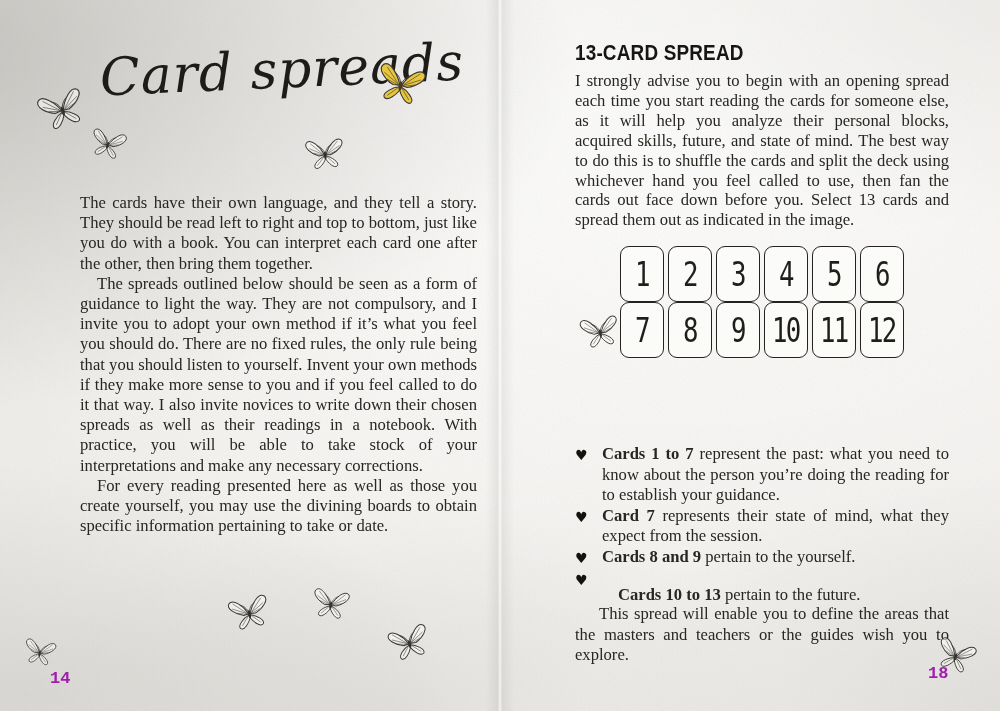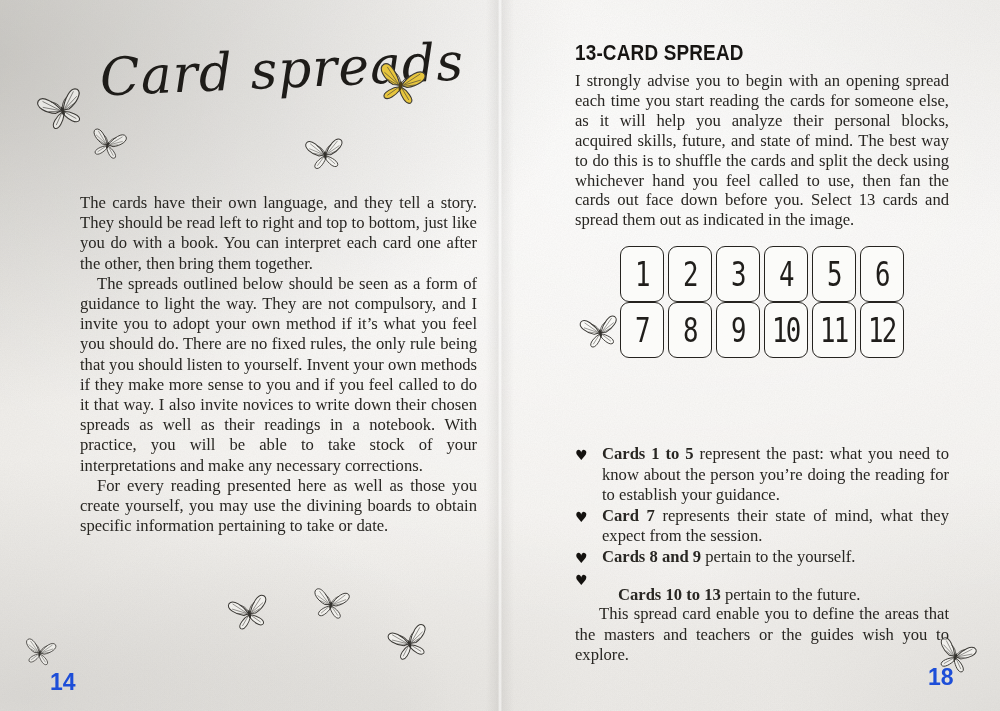--- a/index.html
+++ b/index.html
@@ -34,22 +34,22 @@
     font-size:52px;line-height:86px;text-align:center;color:#1e1c19;
     transform:rotate(-2.5deg);letter-spacing:1px;white-space:nowrap;
   }
   .left-body{
     position:absolute;left:52px;top:193px;width:397px;
     font-size:16.6px;line-height:20.2px;text-align:justify;margin-left:28px;
   }
   .left-body p{margin:0;}
   .left-body p.indent{text-indent:17px;}
   .pagenum{
-    position:absolute;font-family:Liberation Sans, sans-serif;
-    font-weight:bold;font-size:23px;color:#1d4ed8;
+    position:absolute;font-family:Liberation Mono, monospace;
+    font-weight:bold;font-size:17px;color:#a21caf;
   }
   #pagenum-left{left:50px;top:669px;}
   #pagenum-right{left:928px;top:664px;}
   
   .heading{
     position:absolute;left:575px;top:41px;
     font-family:"Liberation Sans", sans-serif;font-weight:bold;
     font-size:21.5px;letter-spacing:.2px;color:#171513;
     transform:scaleX(.88);transform-origin:left center;white-space:nowrap;
   }
@@ -209,37 +209,37 @@
         </div>
       <div class="card">
           <span>12</span>
         </div>
     </div>
   </div>
 
   <div class="bullets">
     <div class="bullet">
       <span class="heart">♥</span>
-      <p class="btxt" style="margin:0"><b>Cards 1 to 5</b><span> represent the past: what you need to know about the person you’re doing the reading for to establish your guidance.</span></p>
+      <p class="btxt" style="margin:0"><b>Cards 1 to 7</b><span> represent the past: what you need to know about the person you’re doing the reading for to establish your guidance.</span></p>
     </div>
     <div class="bullet">
       <span class="heart">♥</span>
       <p class="btxt" style="margin:0"><b>Card 7</b><span> represents their state of mind, what they expect from the session.</span></p>
     </div>
     <div class="bullet">
       <span class="heart">♥</span>
       <p class="btxt" style="margin:0"><b>Cards 8 and 9</b><span> pertain to the yourself.</span></p>
     </div>
     <div class="bullet">
       <span class="heart">♥</span>
       <p class="btxt" style="margin:16px"><b>Cards 10 to 13</b><span> pertain to the future.</span></p>
     </div>
   </div>
 
-  <p class="closing">This spread card enable you to define the areas that the masters and teachers or the guides wish you to explore.</p>
+  <p class="closing">This spread will enable you to define the areas that the masters and teachers or the guides wish you to explore.</p>
 
   <div class="pagenum" id="pagenum-right">18</div>
 
   <svg id="bf9" class="bf" viewBox="0 0 64 56">
       <use href="#bf-shape"></use>
     </svg>
   <svg id="bf10" class="bf" viewBox="0 0 64 56">
       <use href="#bf-shape"></use>
     </svg>
 </div>

